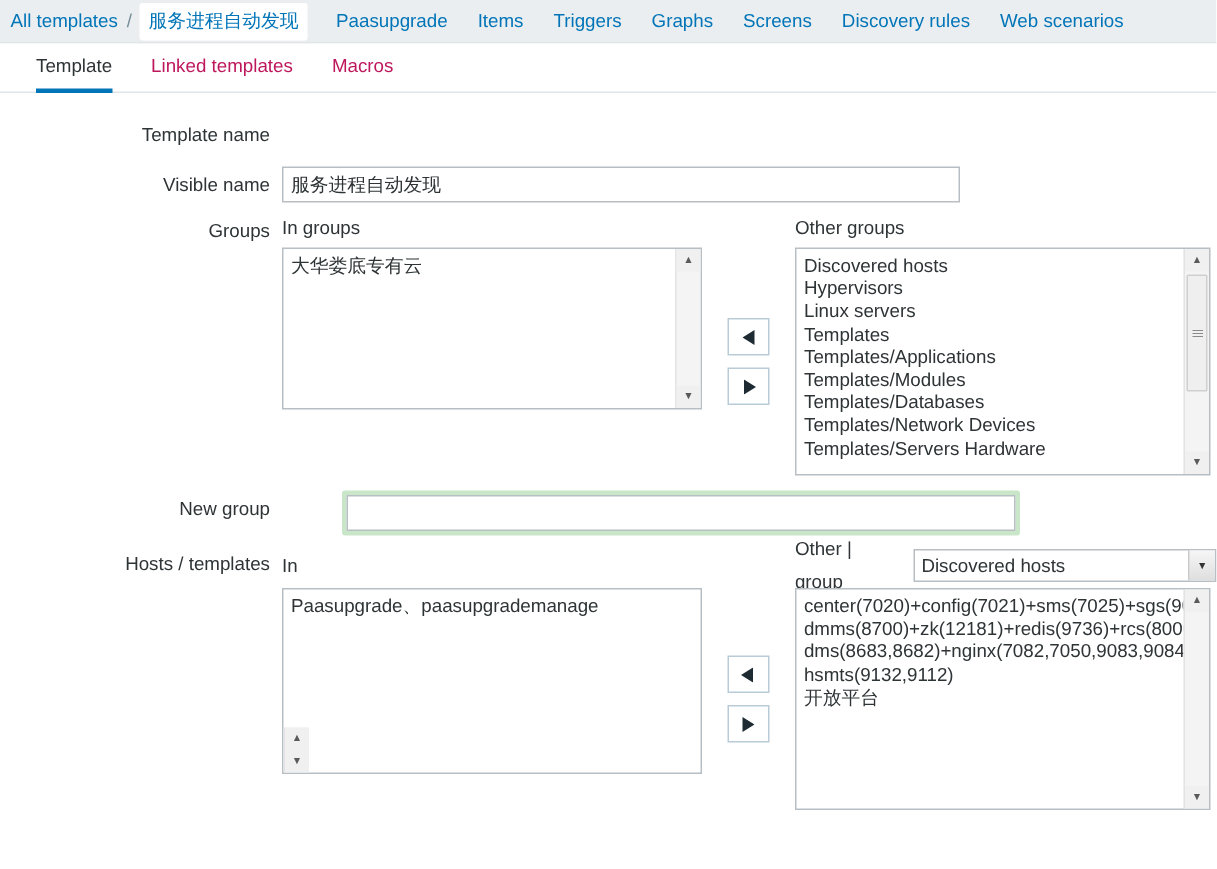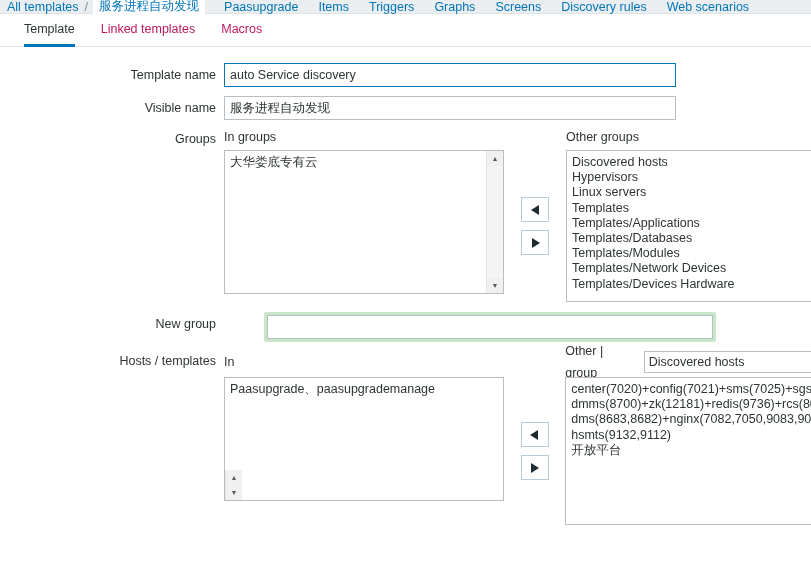--- a/index.html
+++ b/index.html
@@ -12,21 +12,21 @@
     background: #ffffff;
     font-family: "Liberation Sans", sans-serif;
     font-size: 12px;
     color: #2e3436;
     overflow: hidden;
     position: relative;
   }
 
   
   .navbar {
-    height: 14px;
+    height: 29px;
     background: #ebeef0;
     border-bottom: 1px solid #dfe4e7;
     display: flex;
     align-items: center;
     padding: 0 0 0 6px;
     box-sizing: border-box;
     white-space: nowrap;
   }
   .nav-link {
     color: #0275b8;
@@ -79,21 +79,20 @@
 
   
   .form {
     padding-top: 16px;
     position: relative;
   }
   .row {
     display: flex;
     align-items: flex-start;
     margin-bottom: 9px;
-    margin-left: 36px;
   }
   .label {
     width: 188px;
     min-width: 188px;
     text-align: right;
     padding-right: 8px;
     box-sizing: border-box;
     font-size: 12.5px;
     color: #2e3436;
     line-height: 24px;
@@ -295,40 +294,37 @@
 <div class="tabstrip">
   <div class="tab active">Template</div>
   <div class="tab">Linked templates</div>
   <div class="tab">Macros</div>
 </div>
 
 <div class="form">
 
   <div class="row">
     <div class="label">Template name</div>
-    <div class="field-area">
-      <input class="text wide focused" type="text" value="auto Service discovery" style="">
-    </div>
   </div>
 
   <div class="row">
     <div class="label">Visible name</div>
     <div class="field-area">
       <input class="text wide" type="text" value="服务进程自动发现" style="">
     </div>
   </div>
 
   <div class="row">
     <div class="label top">Groups</div>
     <div class="field-area">
       <div class="dual">
 
         <div>
           <div class="col-head">In groups</div>
-          <div class="listbox" style="width:280px;height:144px;">
+          <div class="listbox" style="width:280px;height:108px;">
             <div class="items">
               <div class="list-item">大华娄底专有云</div>
             </div>
             <div class="sbar">
               <div class="sb-btn">▲</div>
               <div class="sb-track"></div>
               <div class="sb-btn">▼</div>
             </div>
           </div>
         </div>
@@ -348,24 +344,24 @@
 
         <div>
           <div class="col-head right-head">Other groups</div>
           <div class="listbox" style="width:277px;height:152px;">
             <div class="items">
               <div class="list-item">Discovered hosts</div>
               <div class="list-item">Hypervisors</div>
               <div class="list-item">Linux servers</div>
               <div class="list-item">Templates</div>
               <div class="list-item">Templates/Applications</div>
+              <div class="list-item">Templates/Modules</div>
               <div class="list-item">Templates/Databases</div>
-              <div class="list-item">Templates/Modules</div>
               <div class="list-item">Templates/Network Devices</div>
-              <div class="list-item">Templates/Devices Hardware</div>
+              <div class="list-item">Templates/Servers Hardware</div>
             </div>
             <div class="sbar">
               <div class="sb-btn">▲</div>
               <div class="sb-track">
                 <div class="sb-thumb" style="top:2px;height:76px;">
                   <div class="sb-grip"></div>
                 </div>
               </div>
               <div class="sb-btn">▼</div>
             </div>

